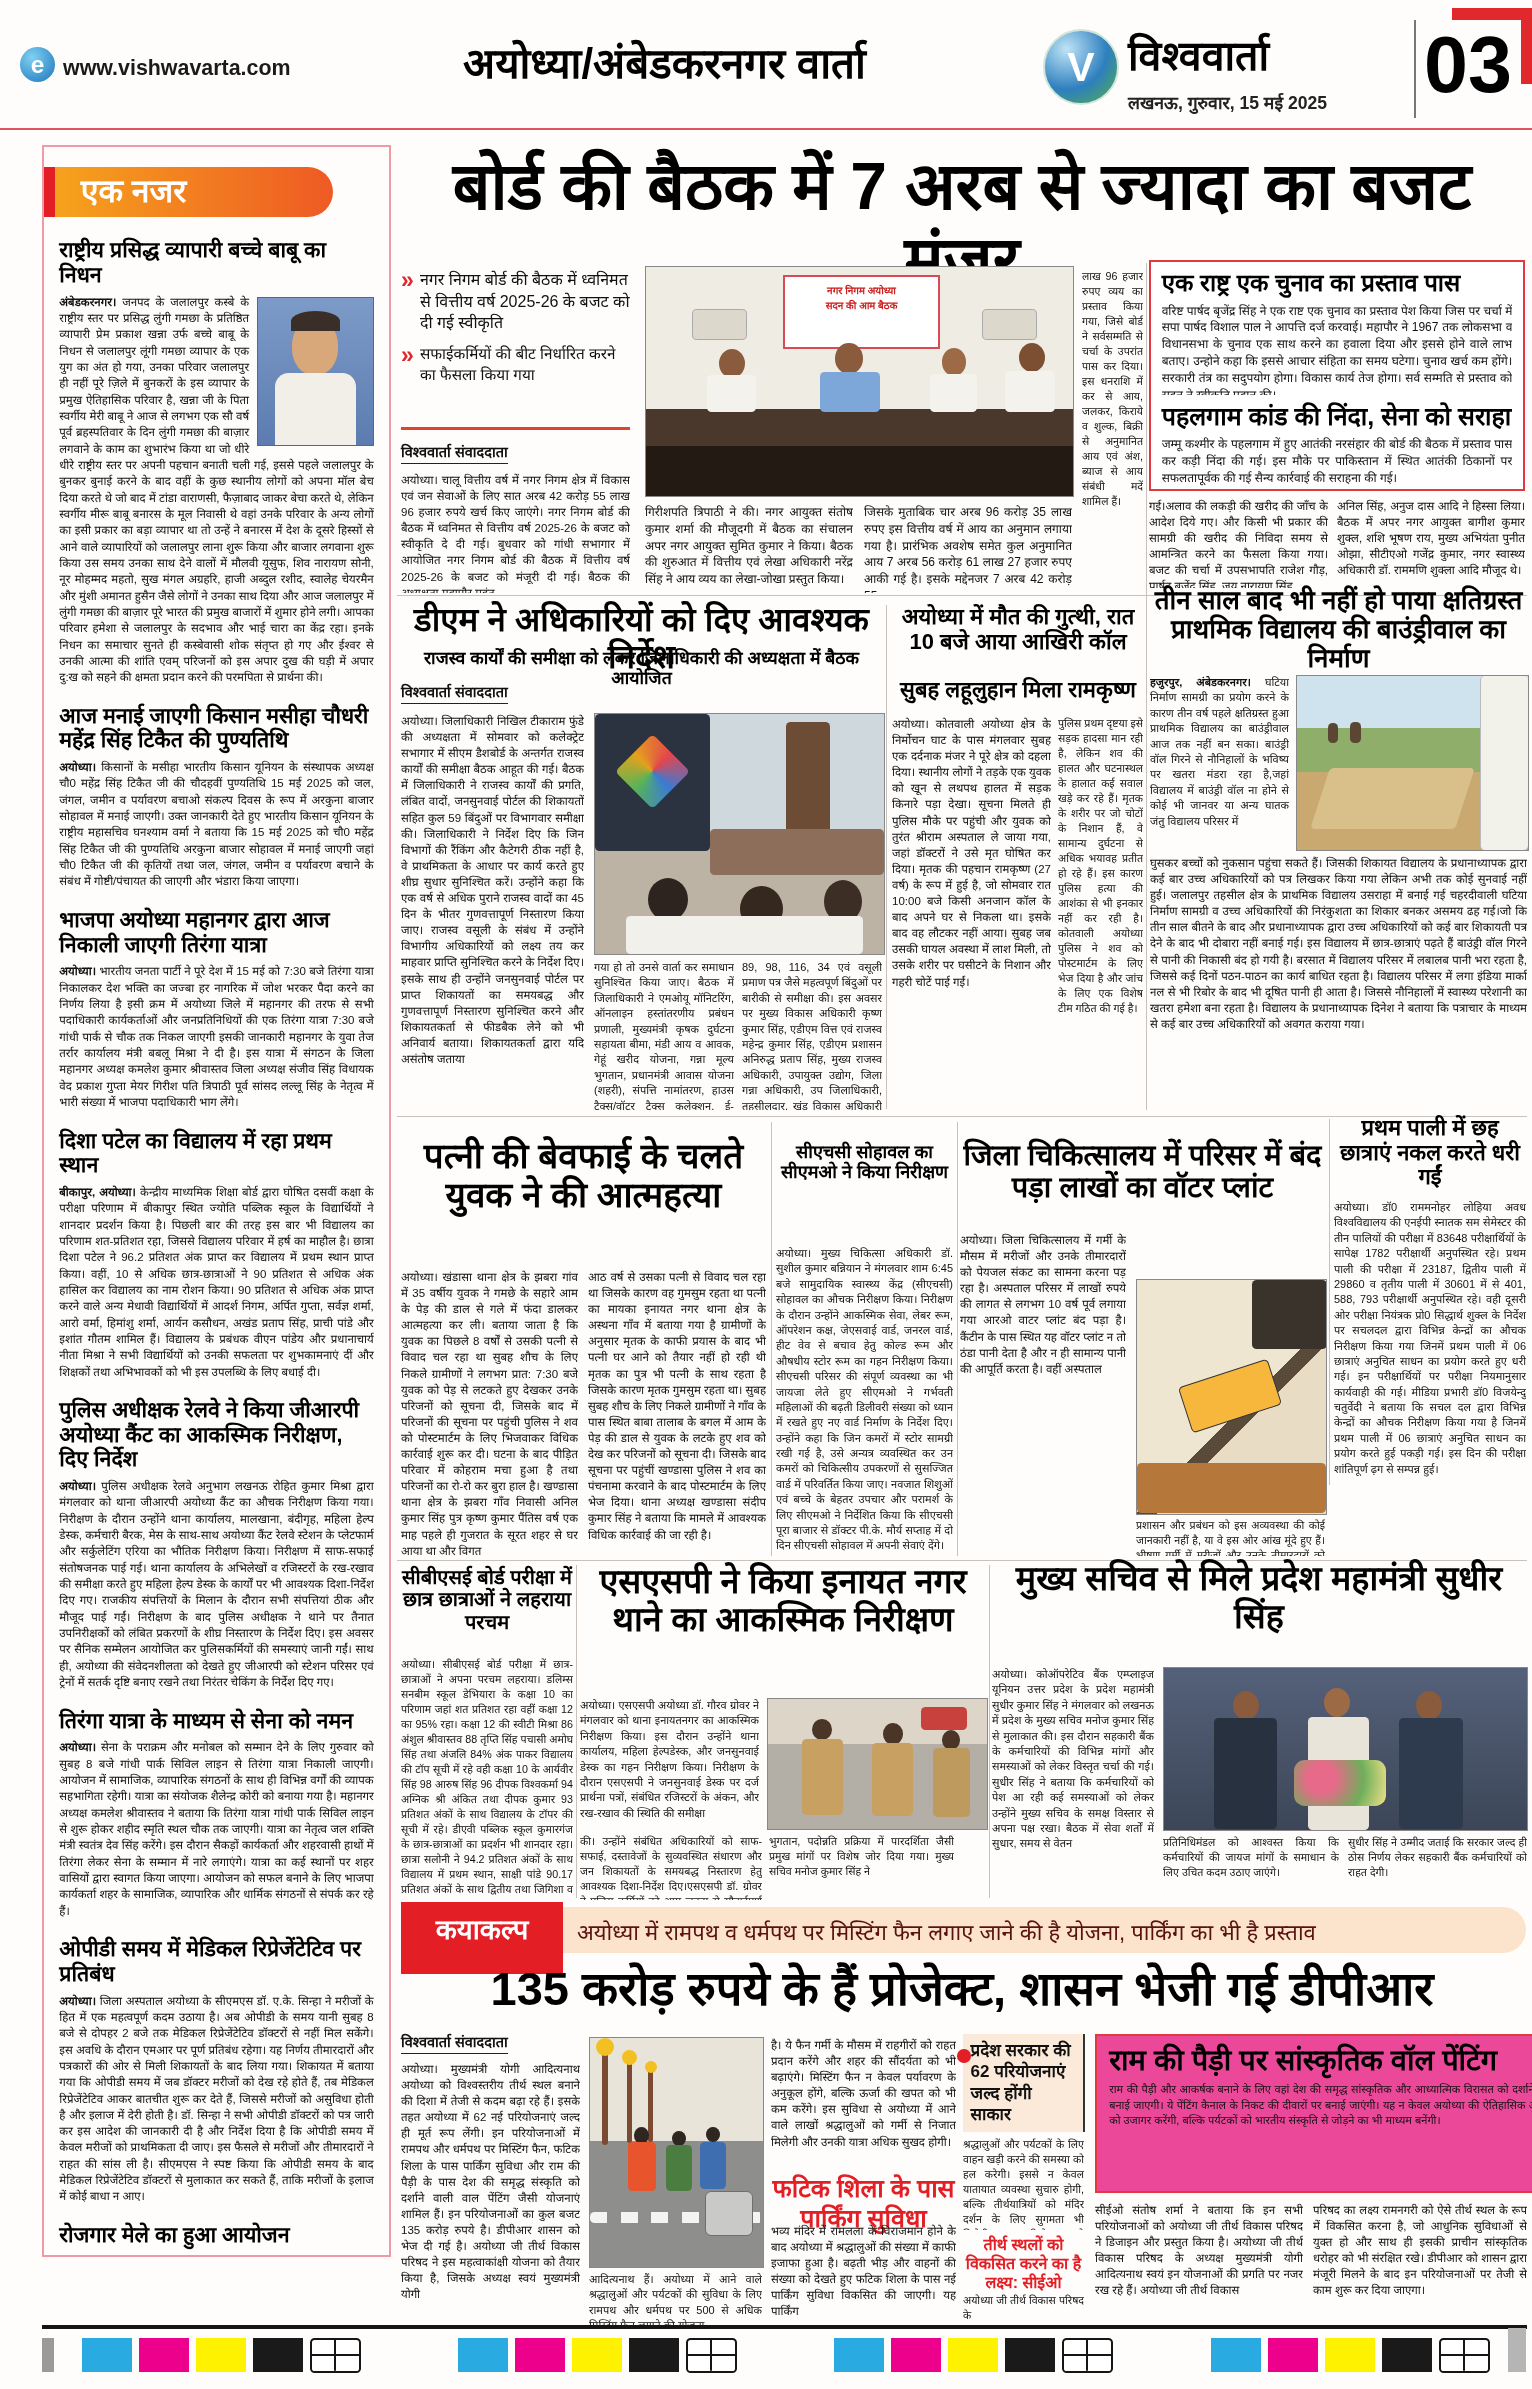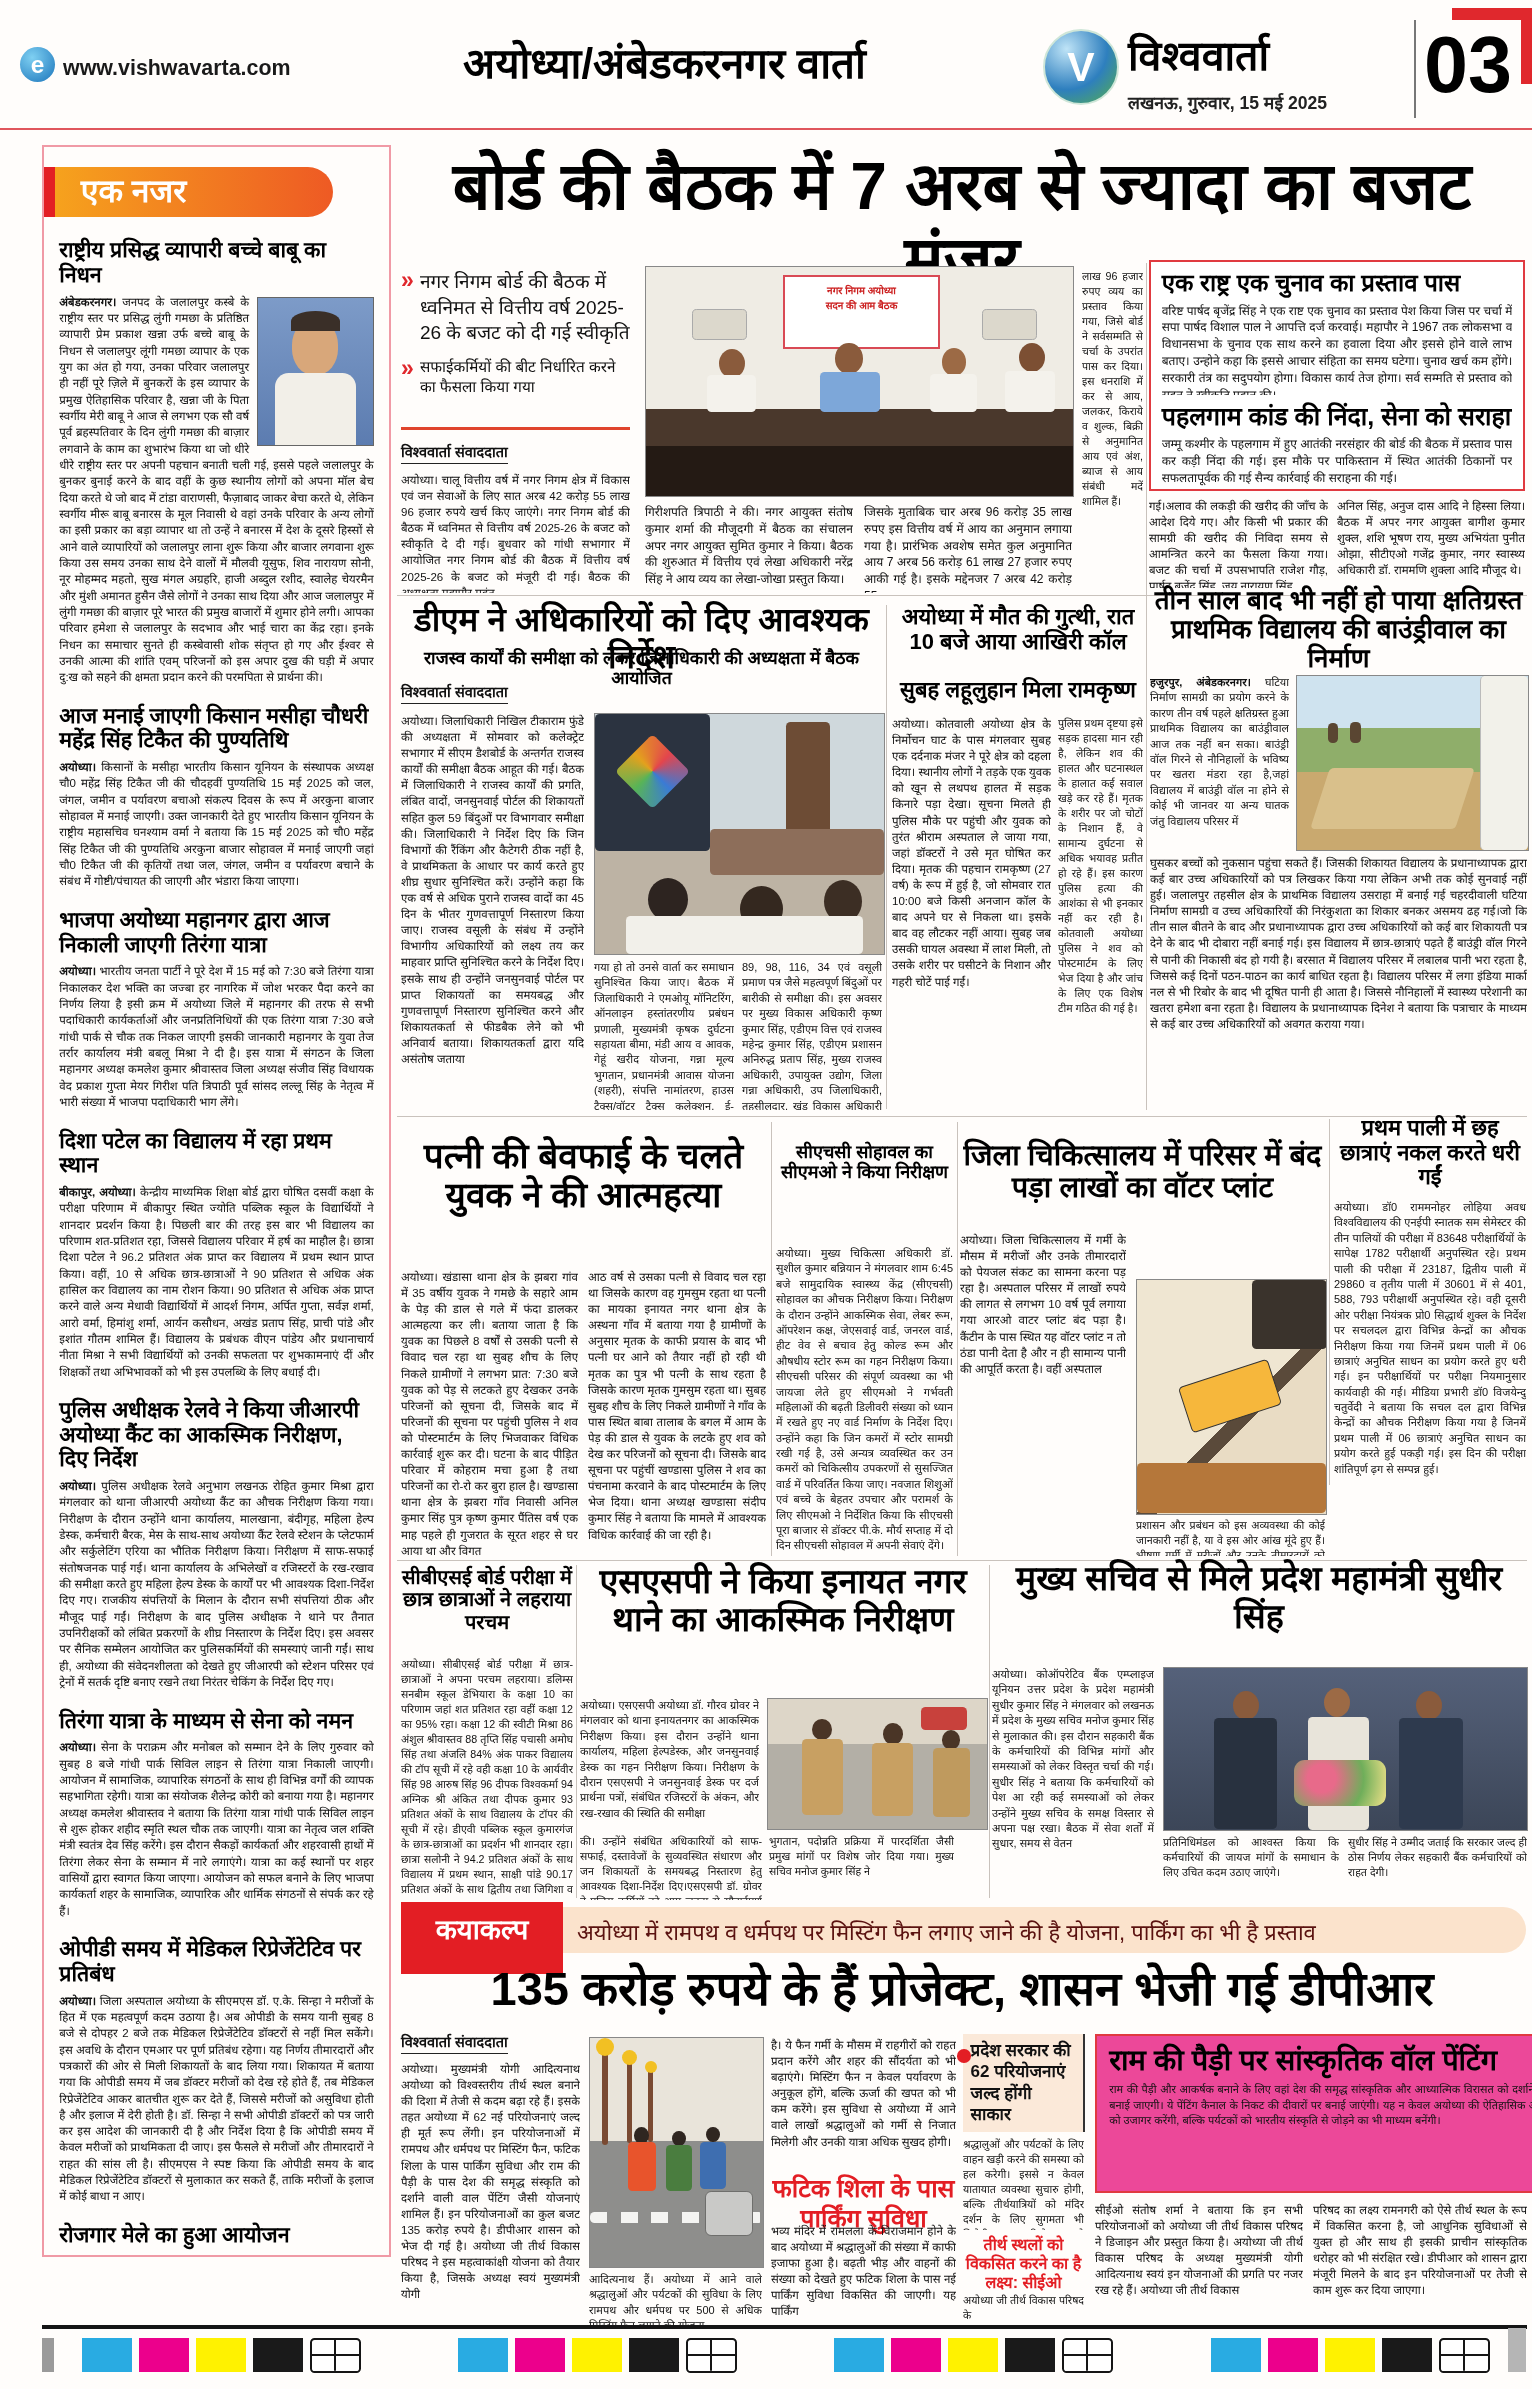--- a/index.html
+++ b/index.html
@@ -90,21 +90,21 @@
     <div class="lh">रोजगार मेले का हुआ आयोजन</div>
     <div class="lb"><b class="dl">बीकापुर, अयोध्या।</b> <span>परिवहन निगम अयोध्या डिपो द्वारा बुधवार को संविदा चालकों की भर्ती के लिए बीकापुर विकासखंड पर रोजगार मेले का आयोजन किया गया। संविदा बस चालक के लिए अभ्यर्थियों ने पहुंच कर आवेदन किया। आवेदन प्रक्रिया न्यू रजिस्ट्रेशन के बाद आवेदन पत्रों की जांच की गई। रोजगार मेले में 42 लोगों द्वारा आवेदन किया गया। आवेदन पत्रों की जांच और शारीरिक परीक्षण के दौरान आठ लोगों के आवेदन पत्र मानक अनुसार न होने और त्रुटियो के चलते निरस्त कर दिया गया। अभ्यार्थियों की का वजन और लंबाई का भी परीक्षण किया गया। जांच और शारीरिक परीक्षण के बाद चयनित किए गए 34 अभ्यर्थियों का बस चलाने का करीब 5 किलोमीटर की दूरी तक टेस्ट परीक्षण कराया गया। अयोध्या डिपो के एआर वीके श्रीवास्तव ने बताया की 42 आवेदनों का रजिस्ट्रेशन किया गया था। जिसमें शारीरिक परीक्षण और त्रुटि के चलते आठ आवेदन निरस्त किया गया। अंतिम दौर में बस चलाने का टेस्ट कराया जा रहा है। प्रथम टेस्ट उत्तीर्ण करने के बाद आवेदको को कानपुर डिपो में तृतीय टेस्ट के लिए भेजा जाएगा। दोनों टेस्ट के बाद चयनित अभ्यर्थियों को ट्रेनिंग का अवसर मिलेगा और बस संविदा चालक के रूप में उनकी नियुक्ति कराई जाएगी।</span></div>
   </div>
 </div>
 
 <div class="abs hd ctr" style="left:397px;top:150px;width:1130px;font-size:66px">बोर्ड की बैठक में 7 अरब से ज्यादा का बजट मंजूर</div>
 
 <div class="abs" style="left:401px;top:269px;width:229px">
   <div style="display:flex;gap:6.1px;margin-bottom:10.7px">
       <span style="color:#e0282d;font-size:23px;font-weight:bold;line-height:1">»</span>
-      <span style="font-size:19px;line-height:1.35">नगर निगम बोर्ड की बैठक में ध्वनिमत से वित्तीय वर्ष 2025-26 के बजट को दी गई स्वीकृति</span>
+      <span style="font-size:16px;line-height:1.35">नगर निगम बोर्ड की बैठक में ध्वनिमत से वित्तीय वर्ष 2025-26 के बजट को दी गई स्वीकृति</span>
     </div>
   <div style="display:flex;gap:6.1px">
       <span style="color:#e0282d;font-size:23px;font-weight:bold;line-height:1">»</span>
       <span style="font-size:15.3px;line-height:1.35">सफाईकर्मियों की बीट निर्धारित करने का फैसला किया गया</span>
     </div>
 </div>
 <div class="abs redrule" style="left:401px;top:427px;width:229px"></div>
 <div class="abs" style="left:401px;top:441px"><span class="byline">विश्ववार्ता संवाददाता</span></div>
 <div class="abs j" style="left:401px;top:472px;width:229px;height:121px">अयोध्या। चालू वित्तीय वर्ष में नगर निगम क्षेत्र में विकास एवं जन सेवाओं के लिए सात अरब 42 करोड़ 55 लाख 96 हजार रुपये खर्च किए जाएंगे। नगर निगम बोर्ड की बैठक में ध्वनिमत से वित्तीय वर्ष 2025-26 के बजट को स्वीकृति दे दी गई। बुधवार को गांधी सभागार में आयोजित नगर निगम बोर्ड की बैठक में वित्तीय वर्ष 2025-26 के बजट को मंजूरी दी गई। बैठक की अध्यक्षता महापौर महंत</div>
 

